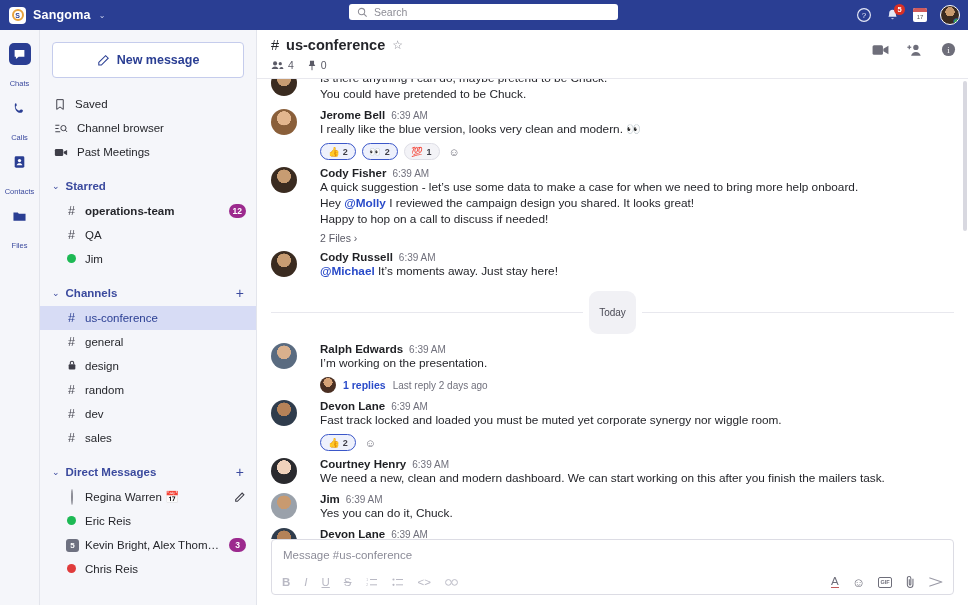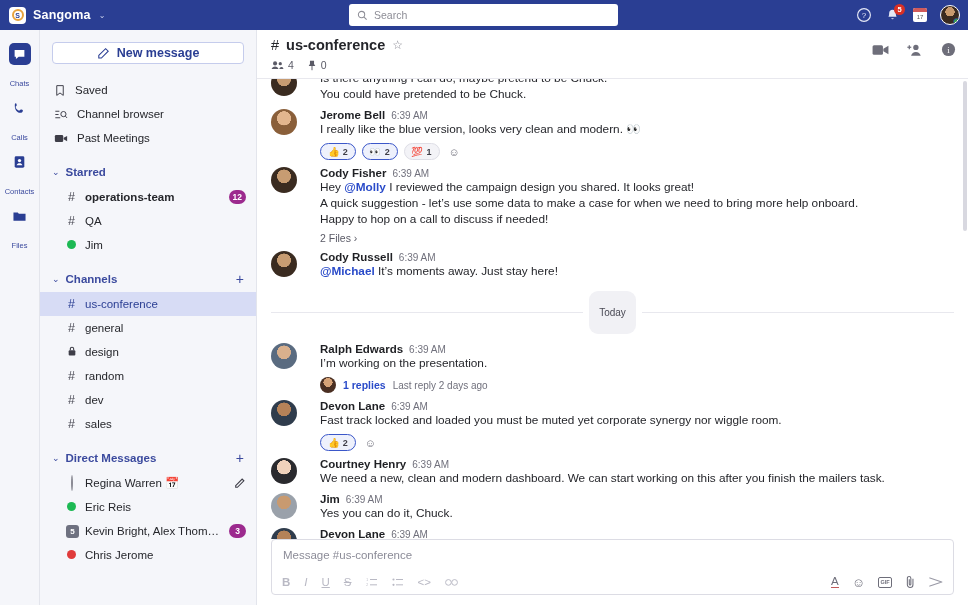--- a/index.html
+++ b/index.html
@@ -21,21 +21,21 @@
     display: flex; align-items: center; justify-content: center;
   }
   .brand-logo .ring {
     width: 12px; height: 12px; border-radius: 50%;
     border: 2px solid #E8A33D; display: flex; align-items: center;
     justify-content: center; font-size: 7px; color: #2A3E93; font-weight: bold;
   }
   .brand-name { color: #fff; font-size: 12.5px; font-weight: 600; letter-spacing: .2px; text-align: right; }
   .brand-caret { color: #ccd3ee; font-size: 8px; margin-left: 1px; }
 
-  .search-wrap { position: absolute; left: 349px; top: 4px; width: 269px; height: 22px; }
+  .search-wrap { position: absolute; left: 349px; top: 4px; width: 269px; height: 16px; }
   .search-box {
     width: 100%; height: 100%; background: #fff; border-radius: 3px;
     display: flex; align-items: center; padding: 0 8px; gap: 6px;
   }
   .search-ph { font-size: 10.5px; color: #8d8d96; }
 
   .top-right { position: absolute; right: 8px; top: 0; height: 30px; display: flex; align-items: center; gap: 13px; }
   .ti { position: relative; display: flex; align-items: center; justify-content: center; cursor: pointer; }
   .badge-dot {
     position: absolute; top: -4px; right: -5px; min-width: 11px; height: 11px;
@@ -68,21 +68,21 @@
   .rail-item.active .rail-ico { background: #2A3E93; }
   .rail-label { font-size: 7.5px; color: #3B4A9E; }
 
   
   .sidebar {
     width: 217px; flex: 0 0 217px; background: #F5F6FA;
     border-right: 1px solid #E3E5EC; display: flex; flex-direction: column;
     padding: 12px 0 0 0; overflow: hidden;
   }
   .newmsg {
-    margin: 0 12px 14px 12px; height: 22px; background: #fff;
+    margin: 0 12px 14px 12px; height: 36px; background: #fff;
     border: 1px solid #C5CCEC; border-radius: 4px; display: flex;
     align-items: center; justify-content: center; gap: 7px; cursor: pointer;
   }
   .newmsg-label { font-size: 12.5px; font-weight: bold; color: #2A3E93; }
 
   .snav { padding: 0 0 0 0; }
   .snav-item {
     height: 24px; display: flex; align-items: center; gap: 9px;
     padding-left: 14px; cursor: pointer;
   }
@@ -385,21 +385,21 @@
       </div>
       <div class="chan">
         <span class="chan-hash">
             <span class="grp-av">5</span>
           </span>
         <span class="chan-name">Kevin Bright, Alex Thoms…</span>
         <span class="pill">3</span>
       </div>
       <div class="chan">
         <span class="chan-hash"><span class="dot" style="background:#E03B3B"></span></span>
-        <span class="chan-name">Chris Jerome</span>
+        <span class="chan-name">Chris Reis</span>
       </div>
     </div>
 
     <div class="main">
 
       <div class="chan-header">
         <div class="chan-title-row">
           <span class="chan-hash-lg">#</span>
           <span class="chan-title">us-conference</span>
           <span class="star-ico">☆</span>
@@ -478,22 +478,22 @@
             </div>
           </div>
 
           <div class="msg">
             <div class="av" style="background:radial-gradient(circle at 50% 36%,#C79C72 0 32%,#3a2b20 33% 100%);"></div>
             <div class="msg-body">
               <div class="name-row">
                 <span class="sender">Cody Fisher</span>
                 <span class="time">6:39 AM</span>
               </div>
+              <div class="text">A quick suggestion - let’s use some data to make a case for when we need to bring more help onboard.</div>
               <div class="text">Hey <span class="mention">@Molly</span> I reviewed the campaign design you shared. It looks great!</div>
-              <div class="text">A quick suggestion - let’s use some data to make a case for when we need to bring more help onboard.</div>
               <div class="text">Happy to hop on a call to discuss if needed!</div>
               <div class="files-line">2 Files ›</div>
             </div>
           </div>
 
           <div class="msg">
             <div class="av" style="background:radial-gradient(circle at 50% 36%,#C79C72 0 32%,#3a2b20 33% 100%);"></div>
             <div class="msg-body">
               <div class="name-row">
                 <span class="sender">Cody Russell</span>

